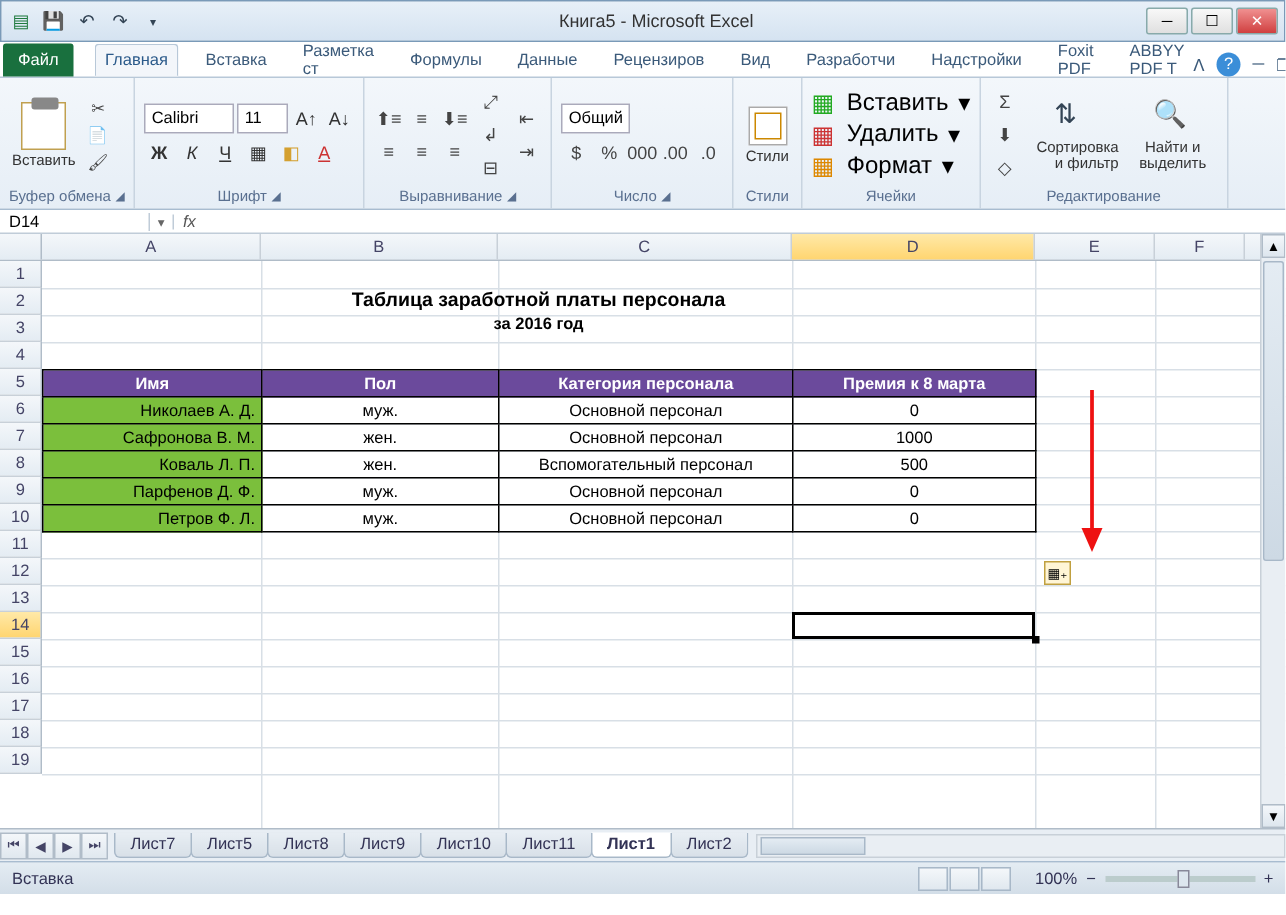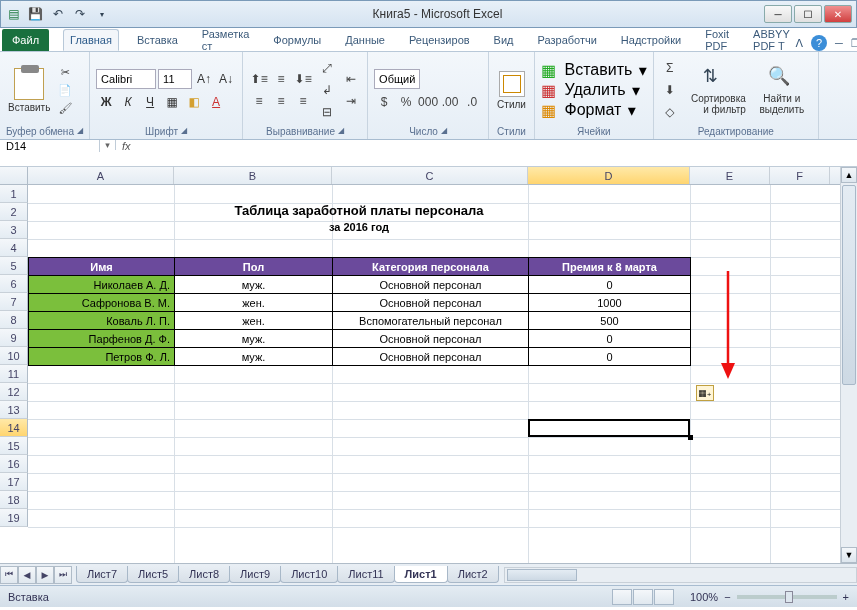--- a/index.html
+++ b/index.html
@@ -46,21 +46,21 @@
 .combo.font-name { width: 60px; }
 .combo.font-size { width: 34px; }
 .fmt-btn { width: 20px; height: 20px; font-size: 12px; display: flex; align-items: center; justify-content: center; color: #333; }
 .fmt-btn b { font-weight: bold; }
 
 
 .align-grid { display: grid; grid-template-columns: repeat(3, 20px); gap: 2px; }
 .icon-btn { width: 20px; height: 20px; display: flex; align-items: center; justify-content: center; font-size: 12px; color: #444; }
 
 
-.formula-bar-row { height: 27px; border-bottom: 1px solid #c0ccd8; display: flex; align-items: flex-start; background: #fff; }
+.formula-bar-row { height: 16px; border-bottom: 1px solid #c0ccd8; display: flex; align-items: center; background: #fff; }
 .name-box { width: 100px; border-right: 1px solid #c0ccd8; display: flex; align-items: center; padding: 0 6px; font-size: 11px; }
 .name-box-dd { width: 16px; border-right: 1px solid #c0ccd8; display:flex; align-items:center; justify-content:center; font-size:9px; color:#666;}
 .fx-area { display: flex; align-items: center; gap: 6px; padding: 0 6px; flex: 1; }
 .fx-label { font-style: italic; font-size: 11px; color: #555; }
 .formula-input { flex: 1; font-size: 11px; }
 
 
 .grid-area { position: relative; height: 396px; overflow: hidden; background: #fff; }
 .col-headers { display: flex; height: 18px; background: linear-gradient(#f4f7fa,#e4ecf3); border-bottom: 1px solid #b0bcc8; }
 .rowhead-spacer { width: 28px; border-right: 1px solid #b0bcc8; background: linear-gradient(#f4f7fa,#e4ecf3); }

